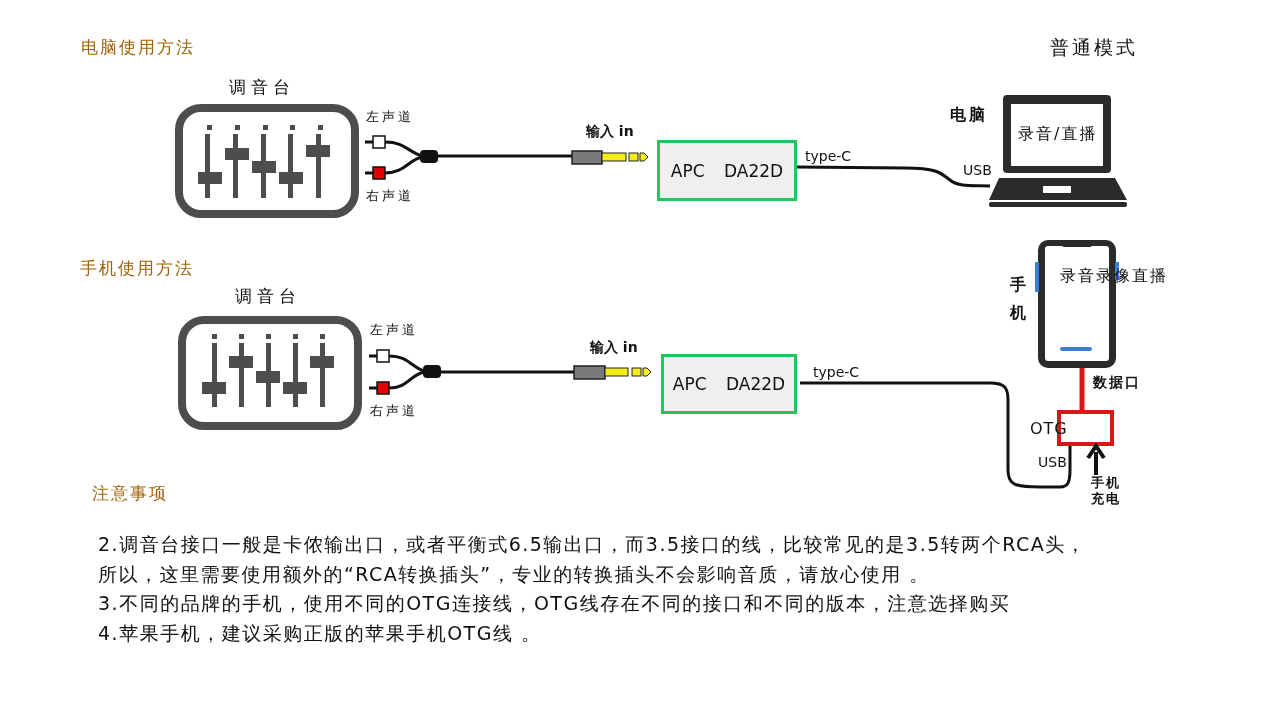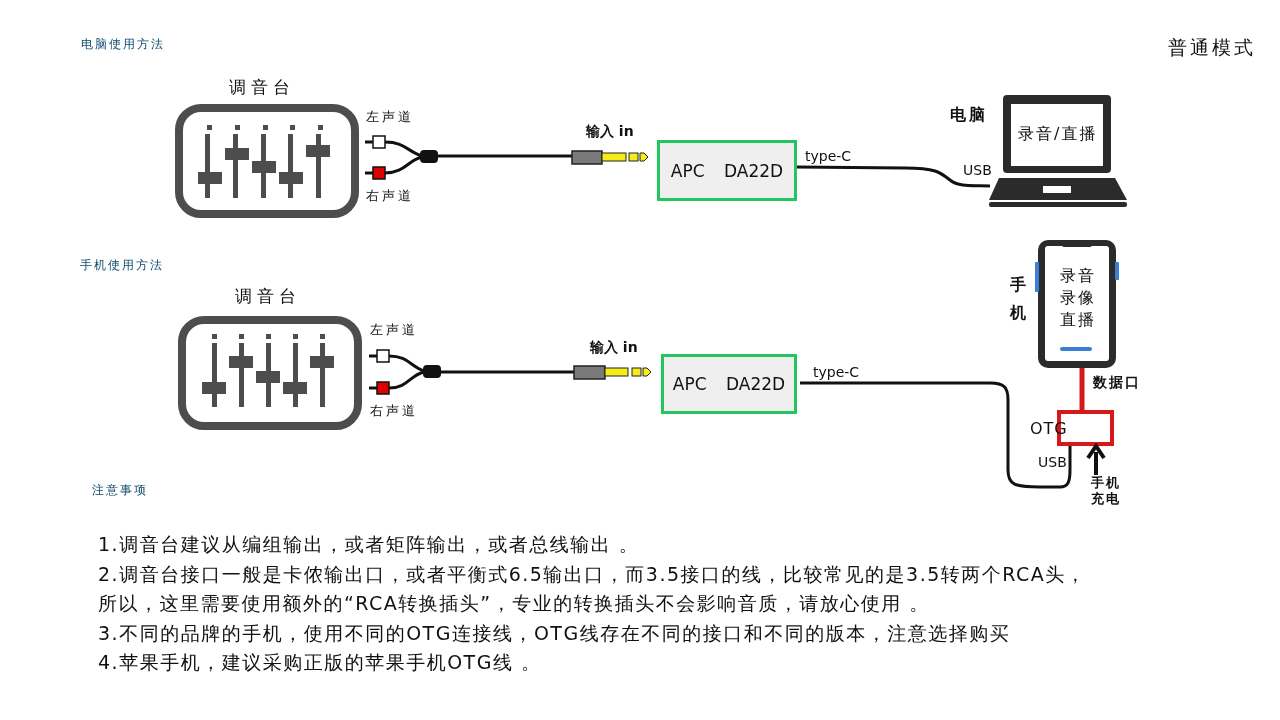--- a/index.html
+++ b/index.html
@@ -1,19 +1,19 @@
 <!DOCTYPE html>
 <html><head>
 <meta charset="utf-8">
 <style>
   html, body { margin: 0; padding: 0; background: #ffffff; }
   body { width: 1280px; height: 720px; position: relative; overflow: hidden;
          font-family: "DejaVu Sans", sans-serif; color: #111; }
   .abs { position: absolute; white-space: nowrap; }
-  .section-title { font-size: 12px; letter-spacing: 2px; color: #0c4a6e; text-align: center; }
+  .section-title { font-size: 17px; letter-spacing: 2px; color: #a16207; text-align: center; }
   .mode-title { font-size: 19px; letter-spacing: 3px; }
   .mixer-label { font-size: 17px; letter-spacing: 5px; }
   .ch-label { font-size: 13px; letter-spacing: 3px; }
   .small { font-size: 14px; }
   .device-box { position: absolute; background: #efefef; border: 3px solid #22c55e;
                 box-sizing: border-box; display: flex; align-items: center; justify-content: center;
                 font-family: "DejaVu Sans", sans-serif; font-size: 17px; word-spacing: 14px; }
   .notes { font-size: 19px; line-height: 29.5px; color: #111; letter-spacing: 1.5px; }
   svg { position: absolute; left: 0; top: 0; }
   .screen-text { font-size: 16px; letter-spacing: 2px; font-weight: normal; }
@@ -121,21 +121,21 @@
   <g>
     <line x1="1082" y1="368" x2="1082" y2="412" stroke="#d81818" stroke-width="5"></line>
     <rect x="1059" y="412" width="53" height="32" fill="#ffffff" stroke="#d81818" stroke-width="4"></rect>
   </g>
   <g>
     <line x1="1096" y1="452" x2="1096" y2="475" stroke="#111" stroke-width="4"></line>
     <path d="M1088 458 L1096 446 L1104 458" fill="none" stroke="#111" stroke-width="4"></path>
   </g>
 </svg>
 
-<div class="abs mode-title" style="left:1168px; top:35px;">普通模式</div>
+<div class="abs mode-title" style="left:1050px; top:35px;">普通模式</div>
 
 <div class="abs section-title" style="left:81px; top:36px;">电脑使用方法</div>
 <div class="abs mixer-label" style="left:229px; top:76px;">调音台</div>
 <div class="abs ch-label" style="left:366px; top:108px;">左声道</div>
 <div class="abs ch-label" style="left:366px; top:187px;">右声道</div>
 <div class="abs small" style="left:586px; top:123px; font-weight:bold;">输入 in</div>
 <div class="device-box" style="left:657px; top:140px; width:140px; height:61px;">APC DA22D</div>
 <div class="abs small" style="left:805px; top:148px;">type-C</div>
 <div class="abs small" style="left:963px; top:162px;">USB</div>
 <div class="abs" style="left:950px; top:105px; font-size:16px; letter-spacing:3px; font-weight:bold;text-align:center;">电脑</div>
@@ -143,32 +143,31 @@
 
 <div class="abs section-title" style="left:80px; top:257px;">手机使用方法</div>
 <div class="abs mixer-label" style="left:235px; top:285px;">调音台</div>
 <div class="abs ch-label" style="left:370px; top:321px;">左声道</div>
 <div class="abs ch-label" style="left:370px; top:402px;">右声道</div>
 <div class="abs small" style="left:590px; top:339px; font-weight:bold;">输入 in</div>
 <div class="device-box" style="left:661px; top:354px; width:136px; height:60px;">APC DA22D</div>
 <div class="abs small" style="left:813px; top:364px;">type-C</div>
 <div class="abs small" style="left:1038px; top:454px;">USB</div>
 <div class="abs" style="left:1010px; top:271px; font-size:16px; font-weight:bold; line-height:28px; white-space:normal; width:18px;">手机</div>
-<div class="abs screen-text" style="left:1060px; top:265px; line-height:22px; display:flex; flex-direction:column;">
+<div class="abs screen-text" style="left:1060px; top:265px; line-height:22px; display:flex; flex-direction:row;">
   <span>录音</span>
   <span>录像</span>
   <span>直播</span>
 </div>
 <div class="abs" style="left:1093px; top:374px; font-size:14px; font-weight:bold; letter-spacing:2px;">数据口</div>
 <div class="abs" style="left:1030px; top:419px; font-size:16px; letter-spacing:1px;">OTG</div>
 <div class="abs" style="left:1091px; top:475px; font-size:13px; font-weight:bold; line-height:16px; display:flex; flex-direction:column; letter-spacing:2px;">
   <span>手机</span>
   <span>充电</span>
 </div>
 
 <div class="abs section-title" style="left:92px; top:482px;">注意事项</div>
 <div class="abs notes" style="left:98px; top:530px;">
-  <div>1.调音台建议从编组输出，或者矩阵输出，或者总线输出 。</div>
   <div>2.调音台接口一般是卡侬输出口，或者平衡式6.5输出口，而3.5接口的线，比较常见的是3.5转两个RCA头，</div>
   <div>所以，这里需要使用额外的“RCA转换插头”，专业的转换插头不会影响音质，请放心使用 。</div>
   <div>3.不同的品牌的手机，使用不同的OTG连接线，OTG线存在不同的接口和不同的版本，注意选择购买</div>
   <div>4.苹果手机，建议采购正版的苹果手机OTG线 。</div>
 </div>
 
 </body></html>

